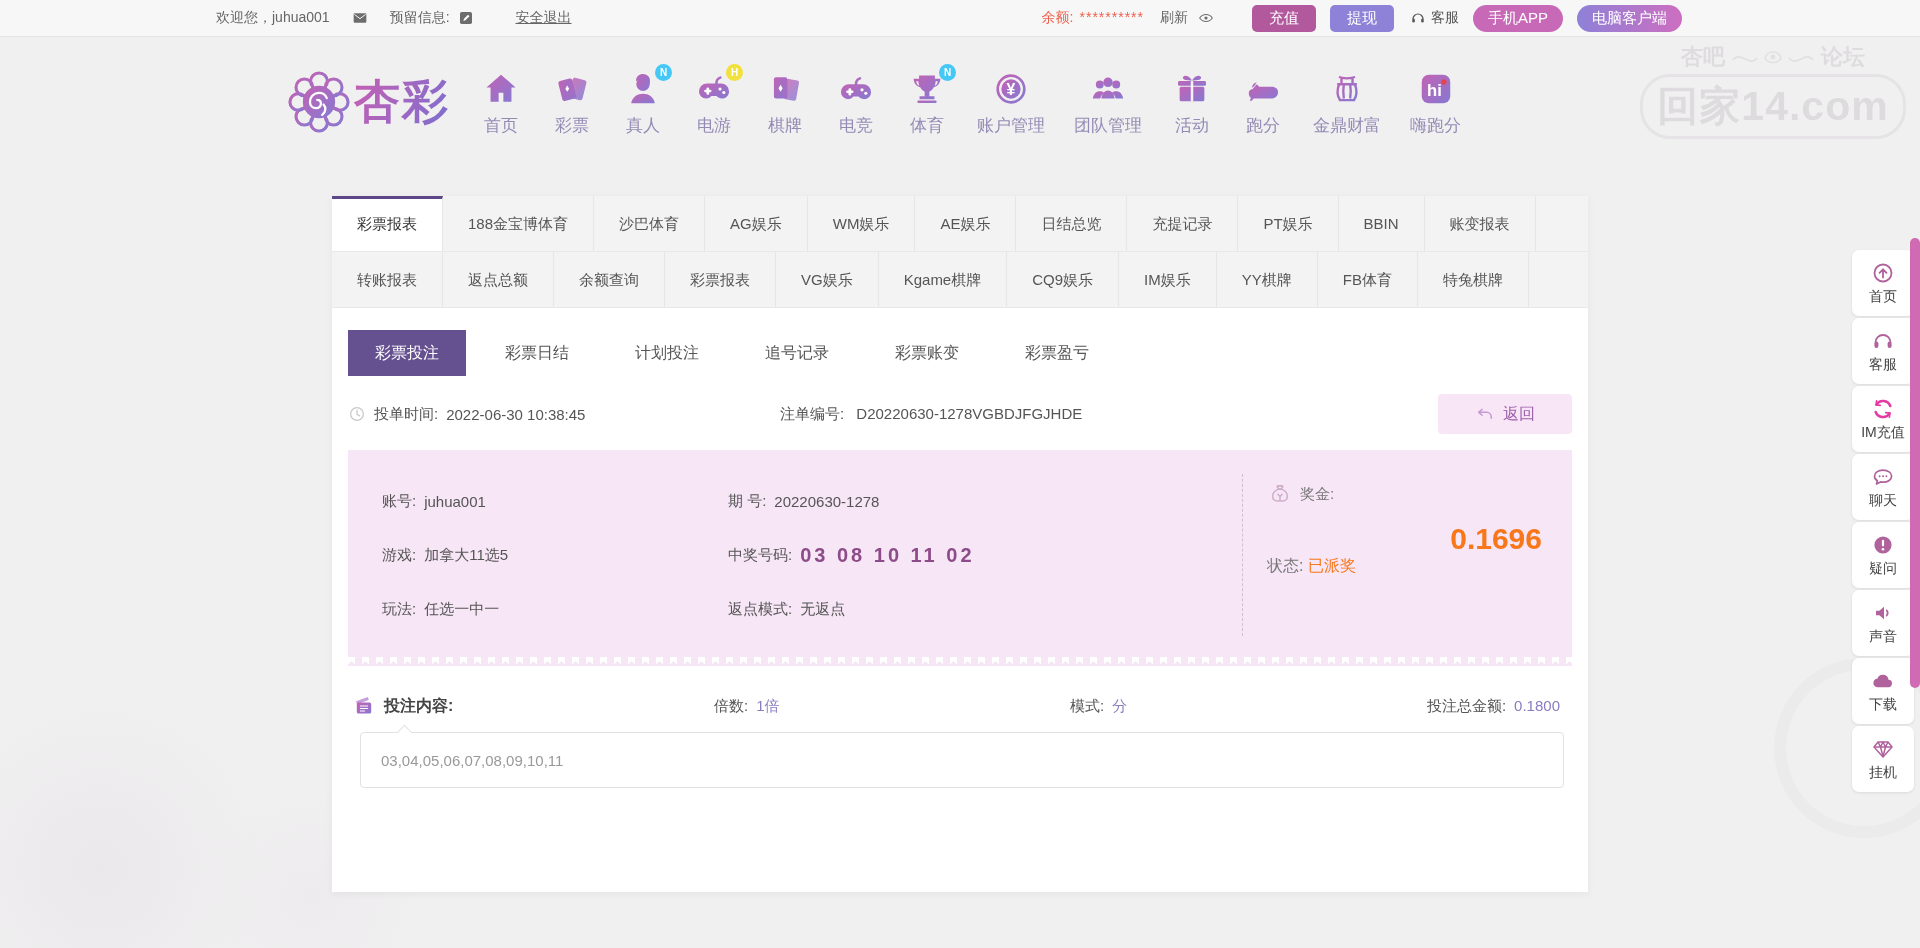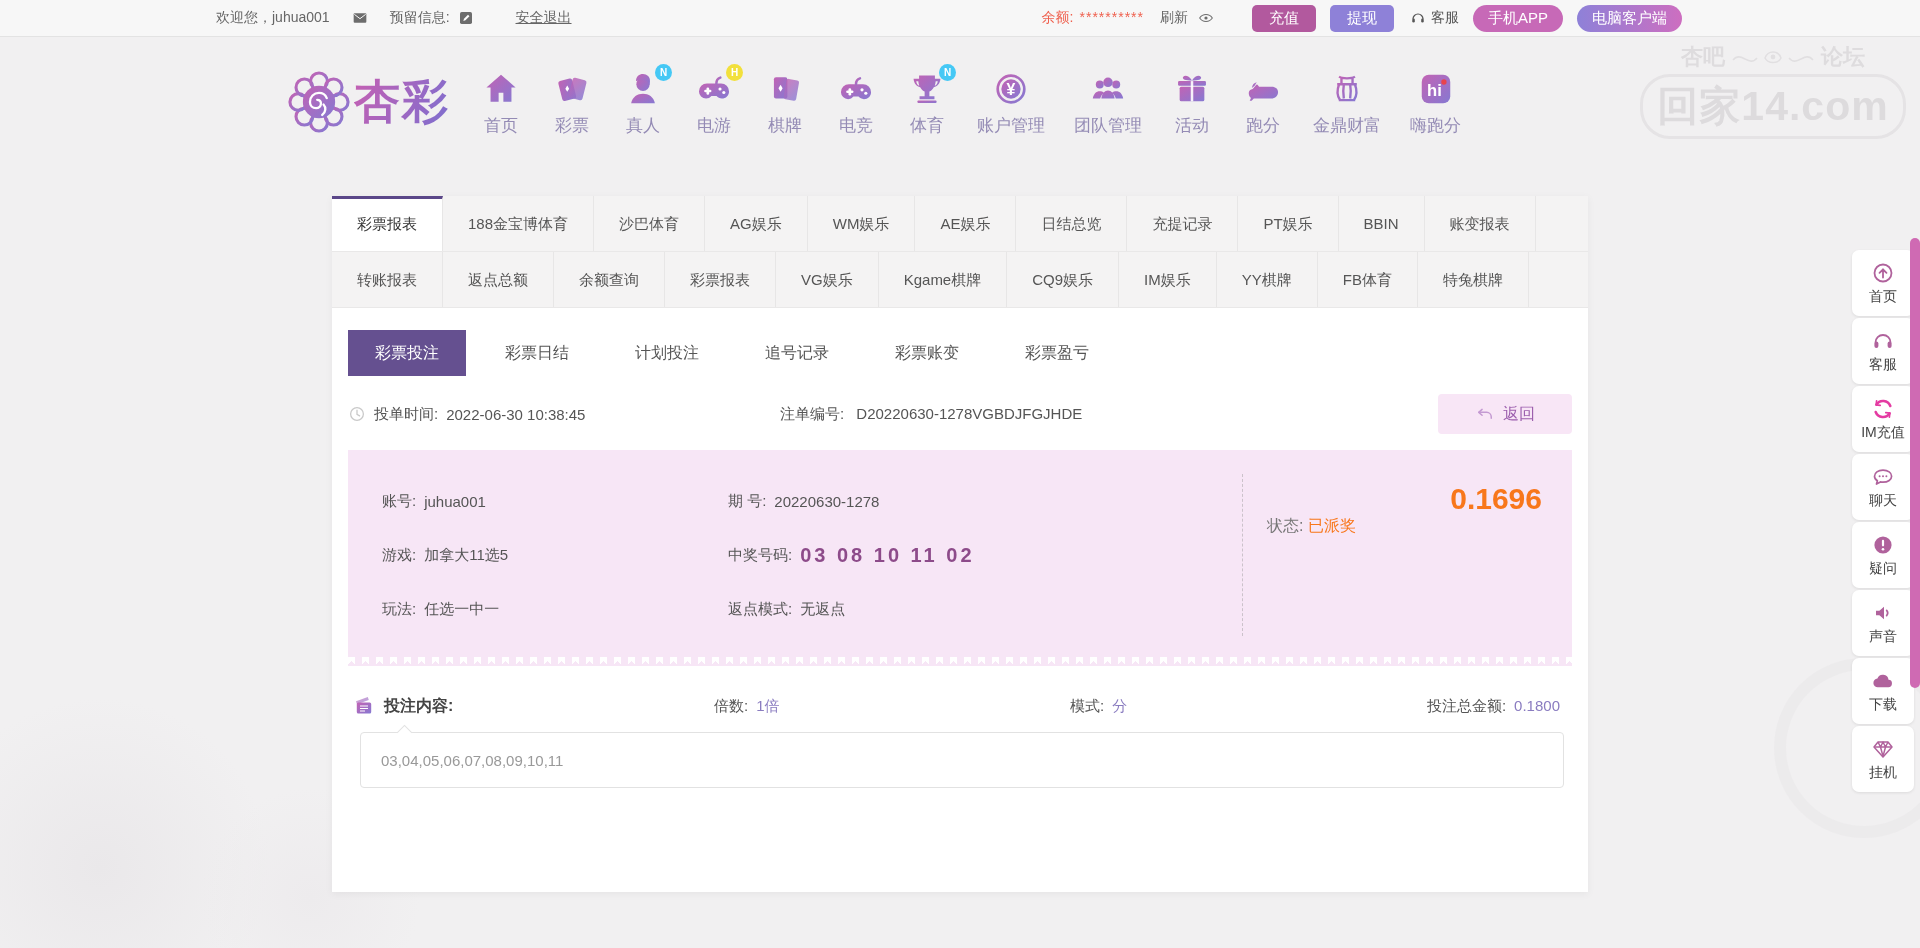--- a/index.html
+++ b/index.html
@@ -473,20 +473,28 @@
         <div class="t-row">
             <span class="lab">中奖号码:</span>
             <span class="win-num">03 08 10 11 02</span>
           </div>
         <div class="t-row">
             <span class="lab">返点模式:</span>
             <span class="t-val">无返点</span>
           </div>
       </div>
       <div class="t-col3">
+        <div class="prize-lab">
+          <svg viewBox="0 0 24 24" fill="none" stroke="#cfaecb" stroke-width="1.4">
+            <path d="M10 4.5h4c.6 0 .8.5.4 1l-1.6 2h-1.6l-1.6-2c-.4-.5-.2-1 .4-1z"></path>
+            <path d="M10.5 7.5h3c3.2 1.2 5.3 3.8 5.3 6.9 0 2.4-1.9 4.1-4.3 4.1H9.5c-2.4 0-4.3-1.7-4.3-4.1 0-3.1 2.1-5.7 5.3-6.9z"></path>
+            <path d="M10 12.3l2 2 2-2m-2 2v3.2" stroke-linecap="round"></path>
+          </svg>
+          <span>奖金:</span>
+        </div>
         <div class="prize-val">0.1696</div>
         <div class="prize-status">
           <span>状态:</span>
           <span class="st">已派奖</span>
         </div>
       </div>
     </div>
 
     <div class="bet-row">
       <span class="bet-title">

